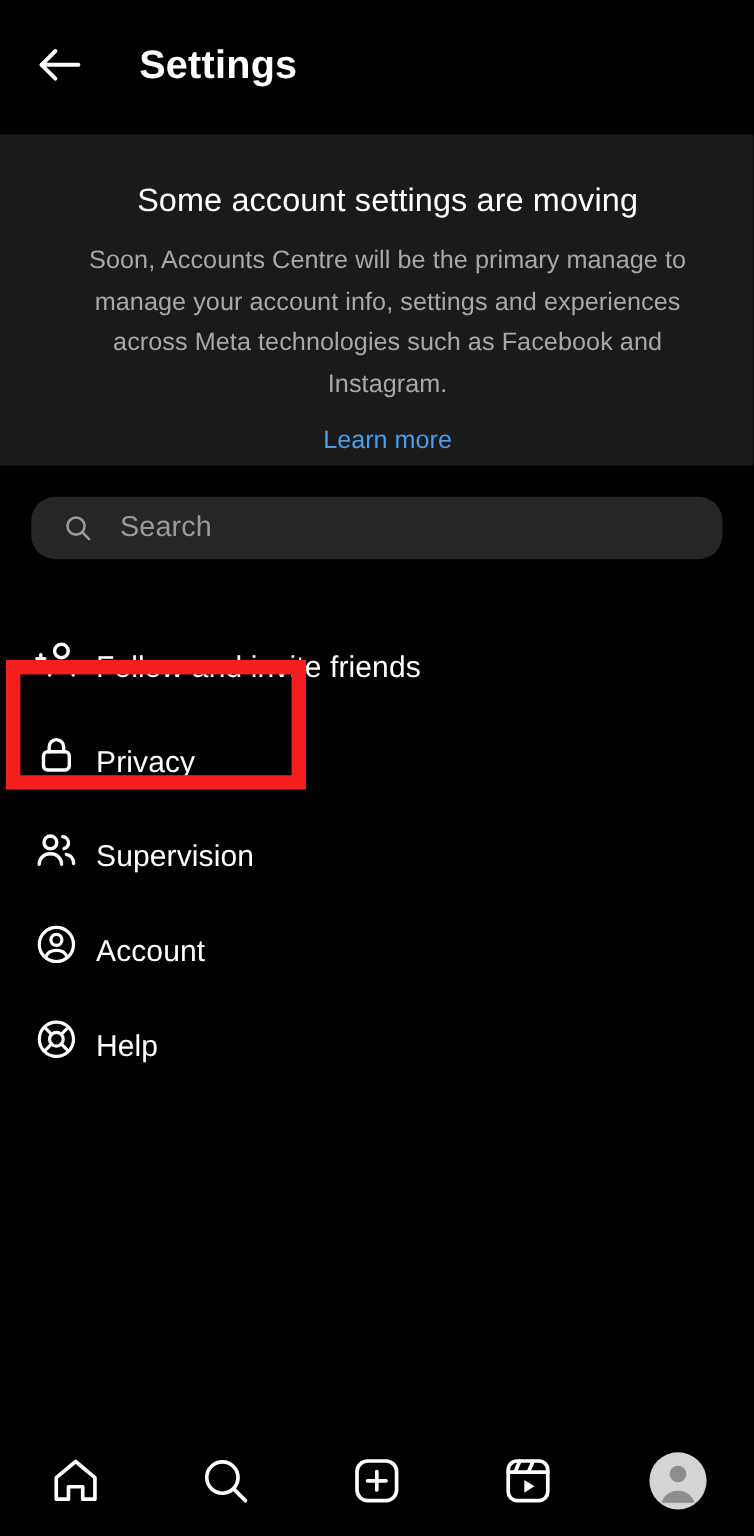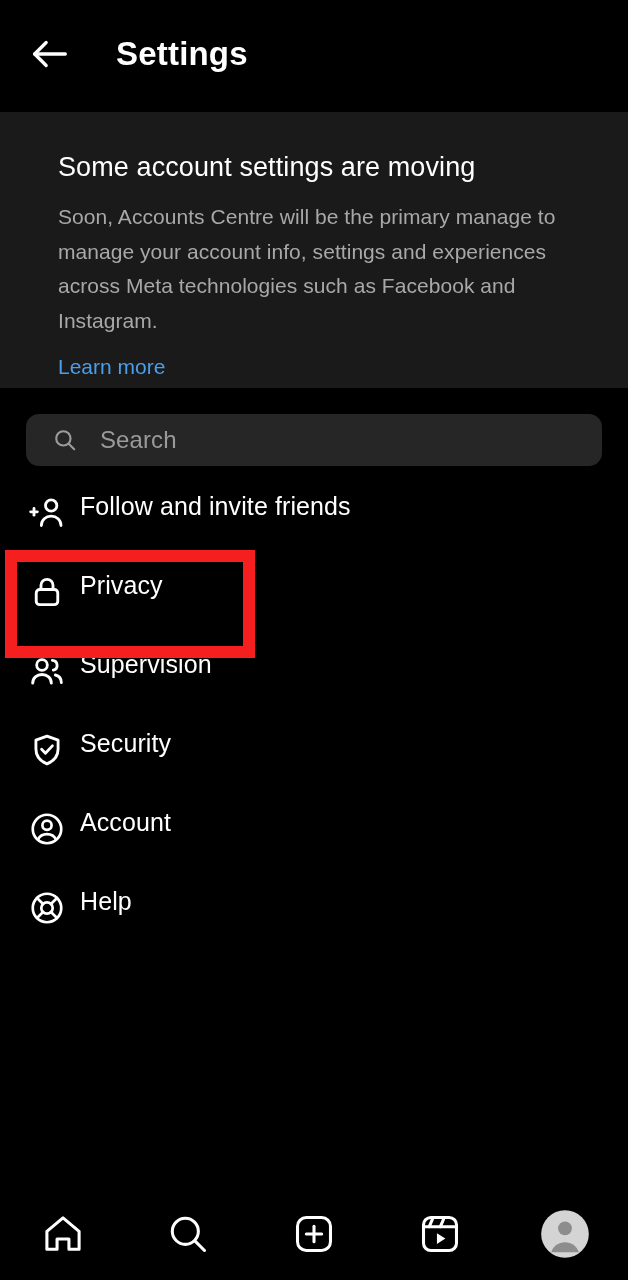--- a/index.html
+++ b/index.html
@@ -32,58 +32,59 @@
     font-size:33px; font-weight:bold; color:#fff;
     margin-left:28px; letter-spacing:0.2px;
   }
 
   
   .banner {
     position:absolute; left:0; top:112px;
     width:628px; height:276px;
     background:#1a1a1a;
     padding:38px 40px 0 58px;
+    text-align:center;
   }
   .banner-title {
     font-size:27px; color:#fff; font-weight:400;
     line-height:34px; letter-spacing:0.1px;
   }
   .banner-body {
     margin-top:16px;
     font-size:21px; color:#a8a8a8; font-weight:400;
     line-height:34.5px; letter-spacing:0.05px;
   }
   .banner-link {
     display:block; margin-top:12px;
     font-size:21px; color:#4a9eea; line-height:34px;
     cursor:pointer;
   }
 
   
   .search-wrap {
     position:absolute; left:26px; top:414px;
     width:576px; height:52px;
-    background:#262626; border-radius:13px;
+    background:#262626; border-radius:20px;
     display:flex; align-items:center;
     padding-left:26px;
     cursor:text;
   }
   .search-icon { width:26px; height:26px; flex:0 0 26px; display:flex; }
   .search-ph {
     margin-left:22px;
     font-size:24px; color:#9a9a9a; letter-spacing:0.1px;
   }
 
   
   .menu {
     position:absolute; left:0; top:492px;
     width:628px;
   }
   .menu-item {
-    display:flex; align-items:flex-start;
+    display:flex; align-items:flex-end;
     height:79px;
     padding-left:26px;
     cursor:pointer;
   }
   .menu-icon {
     width:42px; height:42px; flex:0 0 42px;
     display:flex; align-items:center; justify-content:center;
   }
   .menu-label {
     margin-left:12px;
@@ -174,29 +175,20 @@
         <svg width="40" height="40" viewBox="0 0 24 24" fill="none" stroke="#fff" stroke-width="1.7" stroke-linecap="round" stroke-linejoin="round">
           <circle cx="9" cy="8.4" r="3.2"></circle>
           <path d="M3.4 19.3c0-3.1 2.5-5.2 5.6-5.2s5.6 2.1 5.6 5.2"></path>
           <path d="M15.2 5.6a3 3 0 0 1 .6 5.9"></path>
           <path d="M17 14.4c2.1.5 3.6 2.2 3.6 4.6"></path>
         </svg>
       </span>
       <span class="menu-label">Supervision</span>
     </div>
 
-    <div class="menu-item">
-      <span class="menu-icon">
-        <svg width="38" height="38" viewBox="0 0 24 24" fill="none" stroke="#fff" stroke-width="1.8" stroke-linecap="round" stroke-linejoin="round">
-          <path d="M12 3.2l7 2.6v5.6c0 4.3-2.9 7.7-7 9.4-4.1-1.7-7-5.1-7-9.4V5.8z"></path>
-          <polyline points="8.6,11.6 11,14 15.4,9.4"></polyline>
-        </svg>
-      </span>
-      <span class="menu-label">Security</span>
-    </div>
 
 
     <div class="menu-item">
       <span class="menu-icon">
         <svg width="38" height="38" viewBox="0 0 24 24" fill="none" stroke="#fff" stroke-width="1.7" stroke-linecap="round" stroke-linejoin="round">
           <circle cx="12" cy="12" r="9"></circle>
           <circle cx="12" cy="9.6" r="2.9"></circle>
           <path d="M6.4 18.6c.9-2.2 3-3.4 5.6-3.4s4.7 1.2 5.6 3.4"></path>
         </svg>
       </span>

